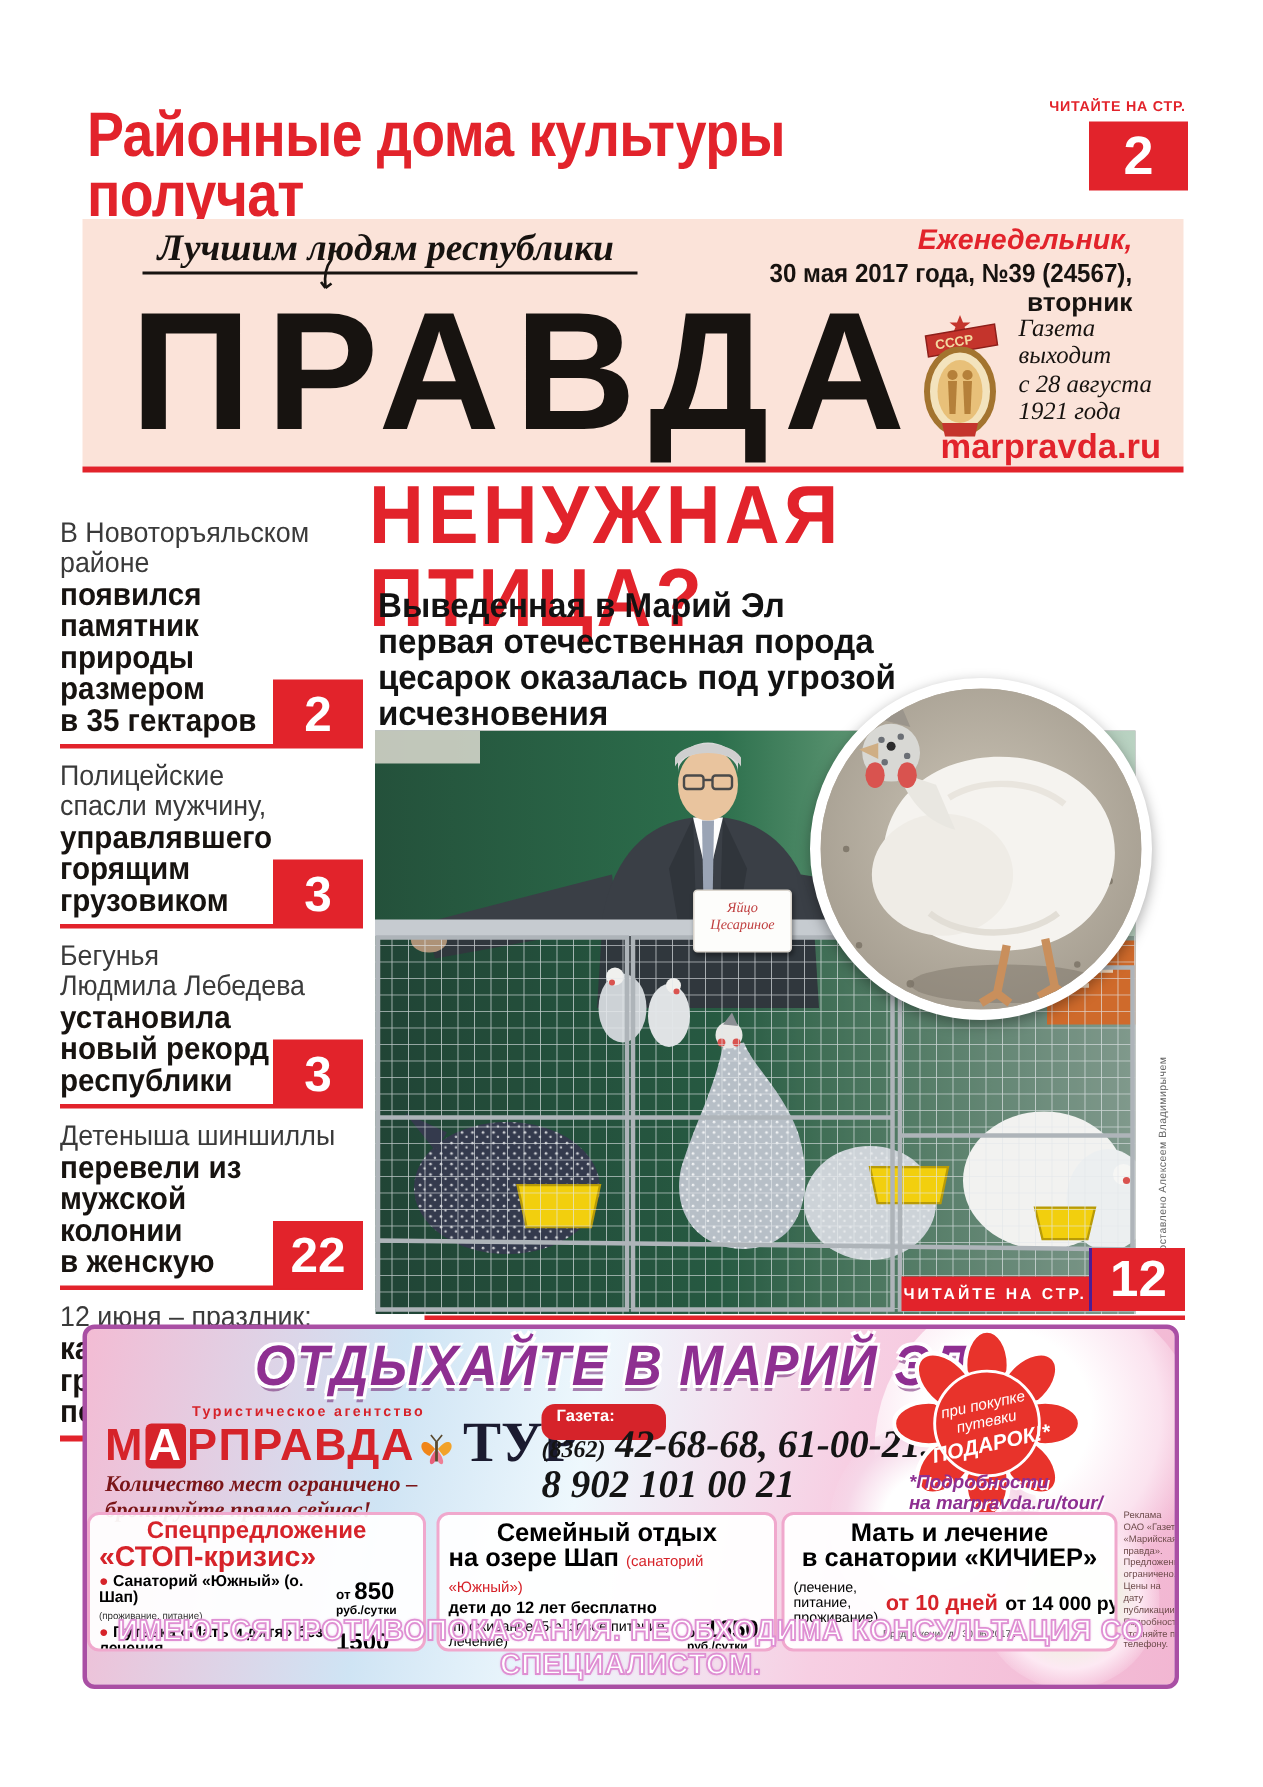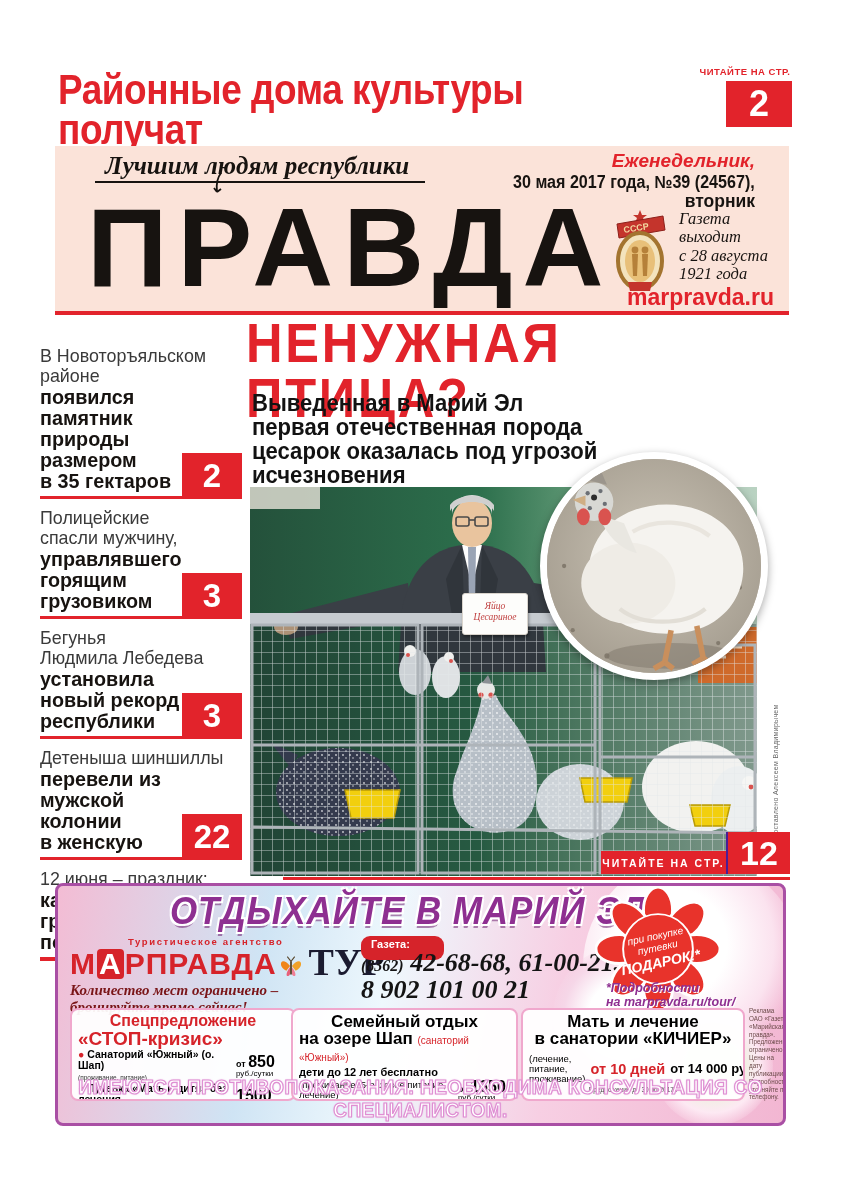--- a/index.html
+++ b/index.html
@@ -57,33 +57,33 @@
   .agency-tur{ font-family:"Liberation Serif",serif; font-size:38px; font-weight:700; color:#1b1b30; line-height:.9; margin-left:4px; }
   .agency-tagline{ position:absolute; left:12px; top:96px; font-family:"Liberation Serif",serif; font-style:italic; font-weight:700; font-size:15px; color:#7a1518; line-height:1.12; }
   .call{ position:absolute; left:303px; top:50px; width:300px; }
   .call-pill{ position:absolute; left:0; top:0; background:var(--adred); color:#fff; font-size:11px; font-weight:700; padding:2px 34px 10px 10px; border-radius:9px; }
   .phones{ position:absolute; left:0; top:14px; white-space:nowrap; font-family:"Liberation Serif",serif; font-style:italic; font-weight:700; color:#141414; line-height:1.02; }
   .ph-prefix{ font-size:16px; }
   .ph-big{ font-size:26px; }
   .gift{ position:absolute; left:537px; top:0; }
   .ad-details{ position:absolute; left:548px; top:96px; width:175px; font-size:12.5px; font-weight:700; font-style:italic; color:var(--purple); line-height:1.1; text-shadow:1px 1px 0 #fff; }
   .offer{ position:absolute; top:122px; height:93px; background:rgba(255,255,255,.94); border:2px solid #f0a8cd; border-radius:8px; padding:3px 6px; overflow:hidden; }
-  .offer1{ left:12px; width:226px; }
+  .offer1{ left:0; width:226px; }
   .offer2{ left:233px; width:227px; }
   .offer3{ left:463px; width:224px; }
   .o1-t1{ text-align:center; color:var(--adred); font-size:16px; font-weight:900; line-height:1; }
   .o1-t2{ color:var(--adred); font-size:19px; font-weight:900; line-height:1; }
   .o-row{ display:flex; justify-content:space-between; align-items:center; margin-top:1px; }
   .o-item{ font-size:10.5px; font-weight:700; line-height:1.05; }
   .o-bullet{ color:var(--adred); }
   .o-note{ font-size:6.5px; font-weight:400; color:#333; }
   .o-price{ text-align:left; min-width:52px; line-height:.9; padding-top:1px; }
   .pp{ font-size:9px; font-weight:700; }
   .pv{ font-size:16px; font-weight:900; }
-  .pu{ display:block; font-size:8px; font-weight:400; }
+  .pu{ display:block; font-size:8px; font-weight:700; }
   .o-foot{ text-align:center; font-size:6.5px; color:#444; margin-top:2px; }
   .o2-t1{ text-align:center; font-size:17px; font-weight:900; line-height:1; }
   .o2-t2{ font-size:17px; font-weight:900; line-height:1; }
   .o2-t2 .o2-note{ font-size:10px; font-weight:400; color:var(--adred); }
   .o2-free{ font-size:11px; font-weight:900; margin-top:2px; }
   .o2-desc{ font-size:9.5px; line-height:1.05; }
   .o3-t{ text-align:center; font-size:17px; font-weight:900; line-height:1.02; }
   .o3-row{ display:flex; align-items:center; gap:5px; margin-top:6px; }
   .o3-note{ font-size:9.5px; line-height:1.05; }
   .o3-high{ color:var(--adred); font-size:14.5px; font-weight:900; white-space:nowrap; }

